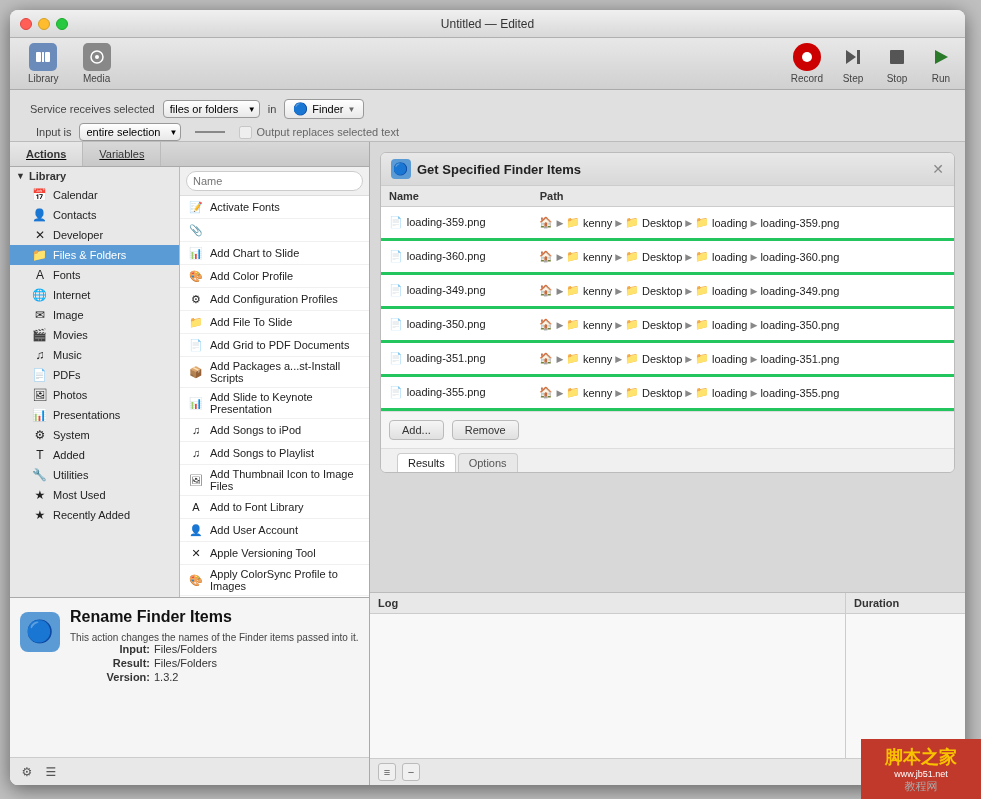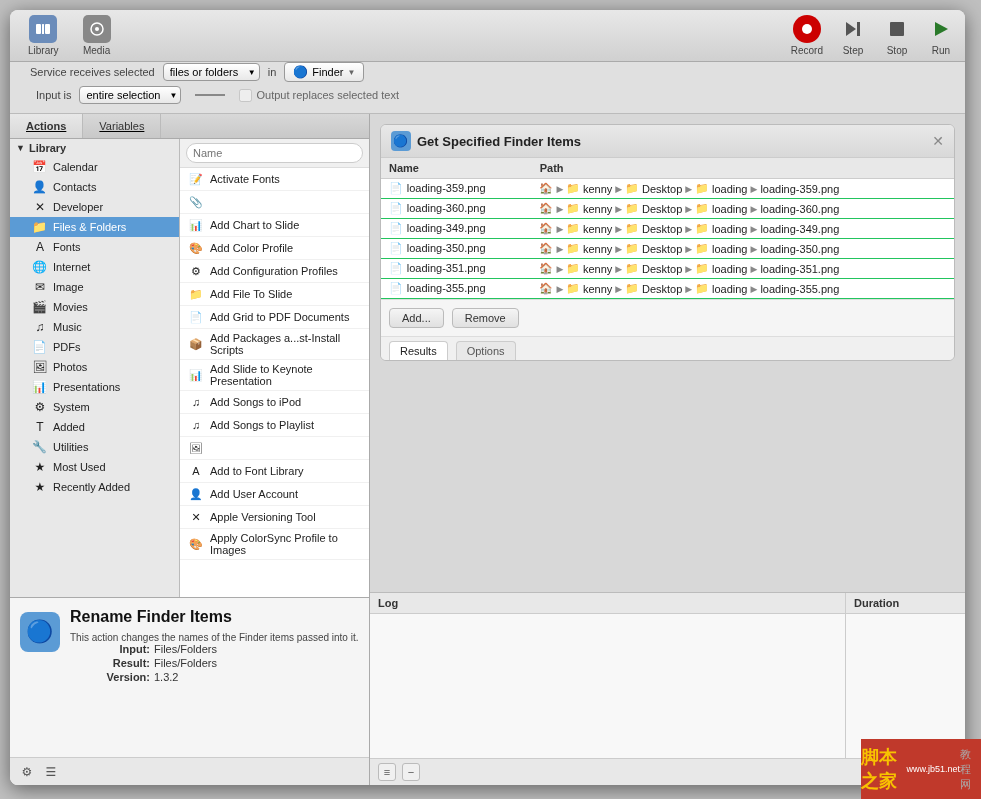--- a/index.html
+++ b/index.html
@@ -17,20 +17,21 @@
     .watermark {
       position: absolute;
       bottom: 0;
       right: 0;
       width: 120px;
       height: 60px;
       background: #c0392b;
       color: #f8c200;
       font-size: 10px;
       display: flex;
+      flex-direction: column;
       align-items: center;
       justify-content: center;
       z-index: 999;
     }
     .watermark-top { font-size: 18px; font-weight: bold; color: #f8c200; }
     .watermark-mid { font-size: 9px; color: white; }
     .watermark-bot { font-size: 11px; color: #aaa; }
 
     
     .window {
@@ -127,21 +128,21 @@
       align-items: center;
       gap: 2px;
       cursor: pointer;
     }
 
     
     .service-bar {
       background: #e0e0e0;
       height: 52px;
       display: flex;
-      align-items: flex-start;
+      align-items: flex-end;
       padding: 0 20px;
       border-bottom: 1px solid #bbb;
       flex-shrink: 0;
       gap: 8px;
       flex-wrap: wrap;
     }
     .service-label { color: #444; font-size: 11px; }
     .service-select {
       background: linear-gradient(to bottom, #fff, #e8e8e8);
       border: 1px solid #999;
@@ -403,23 +404,23 @@
     .file-table th {
       background: #e8e8e8;
       padding: 4px 8px;
       font-size: 11px;
       font-weight: 600;
       text-align: left;
       border-bottom: 1px solid #ccc;
       color: #333;
     }
     .file-table td {
-      padding: 3px 8px;
-      font-size: 11px;
-      border-bottom: 1px solid #22c55e;
+      padding: 9px 8px;
+      font-size: 11px;
+      border-bottom: 3px solid #22c55e;
       color: #222;
     }
     .path-cell {
       display: flex;
       align-items: center;
       gap: 3px;
     }
     .path-arrow { color: #888; font-size: 9px; }
     .path-folder { color: #5b9bd5; font-size: 11px; }
     .path-home { font-size: 11px; }
@@ -436,22 +437,22 @@
       background: linear-gradient(to bottom, #f5f5f5, #e0e0e0);
       border: 1px solid #bbb;
       border-radius: 4px;
       font-size: 11px;
       cursor: pointer;
       color: #333;
     }
 
     .card-tabs {
       display: flex;
-      padding: 4px 8px 0;
-      gap: 8px;
+      padding: 4px 16px 0;
+      gap: 2px;
       background: #f0f0f0;
       border-top: 1px solid #ddd;
     }
     .card-tab {
       padding: 3px 10px;
       font-size: 11px;
       cursor: pointer;
       border: 1px solid #ccc;
       border-bottom: none;
       border-radius: 4px 4px 0 0;
@@ -530,20 +531,28 @@
       gap: 4px;
       color: #666;
     }
     .checkbox-label input { cursor: pointer; }
   </style>
 </head>
 <body>
 
 <div class="window">
 
+  <div class="titlebar">
+    <div class="traffic-lights">
+      <div class="traffic-light tl-close"></div>
+      <div class="traffic-light tl-min"></div>
+      <div class="traffic-light tl-max"></div>
+    </div>
+    <span class="title">Untitled — Edited</span>
+  </div>
 
   <div class="toolbar">
     <div class="toolbar-icon-btn">
       <div class="toolbar-icon-circle icon-library">
         <svg width="18" height="18" viewBox="0 0 18 18" fill="none">
             <rect x="2" y="4" width="5" height="10" fill="white" rx="1"></rect>
             <rect x="8" y="4" width="2" height="10" fill="white" rx="0.5"></rect>
             <rect x="11" y="4" width="5" height="10" fill="white" rx="1"></rect>
           </svg>
       </div>
@@ -758,20 +767,21 @@
               <div class="action-item">
                 <span class="action-item-icon">♫</span>
                 <span>Add Songs to iPod</span>
               </div>
               <div class="action-item">
                 <span class="action-item-icon">♫</span>
                 <span>Add Songs to Playlist</span>
               </div>
               <div class="action-item">
                 <span class="action-item-icon">🖼</span>
+                <span>Add Thumbnail Icon to Image Files</span>
               </div>
               <div class="action-item">
                 <span class="action-item-icon">A</span>
                 <span>Add to Font Library</span>
               </div>
               <div class="action-item">
                 <span class="action-item-icon">👤</span>
                 <span>Add User Account</span>
               </div>
               <div class="action-item">

